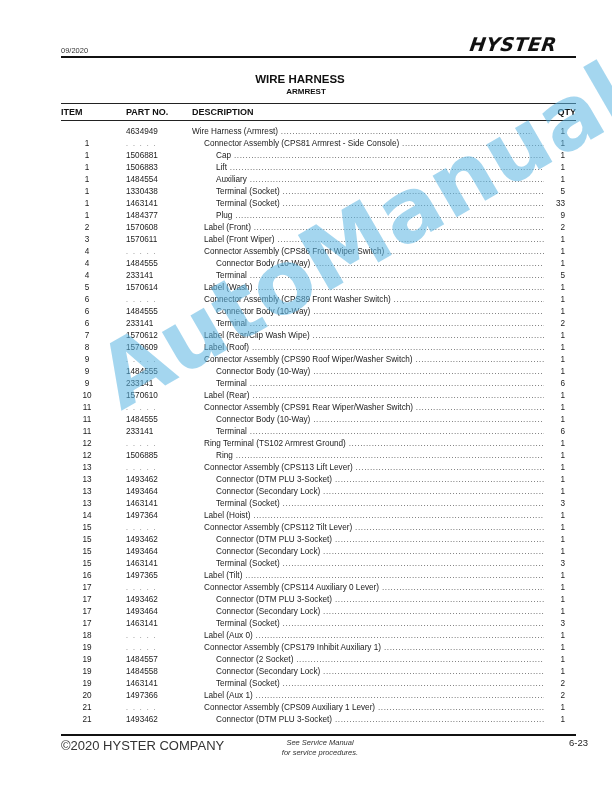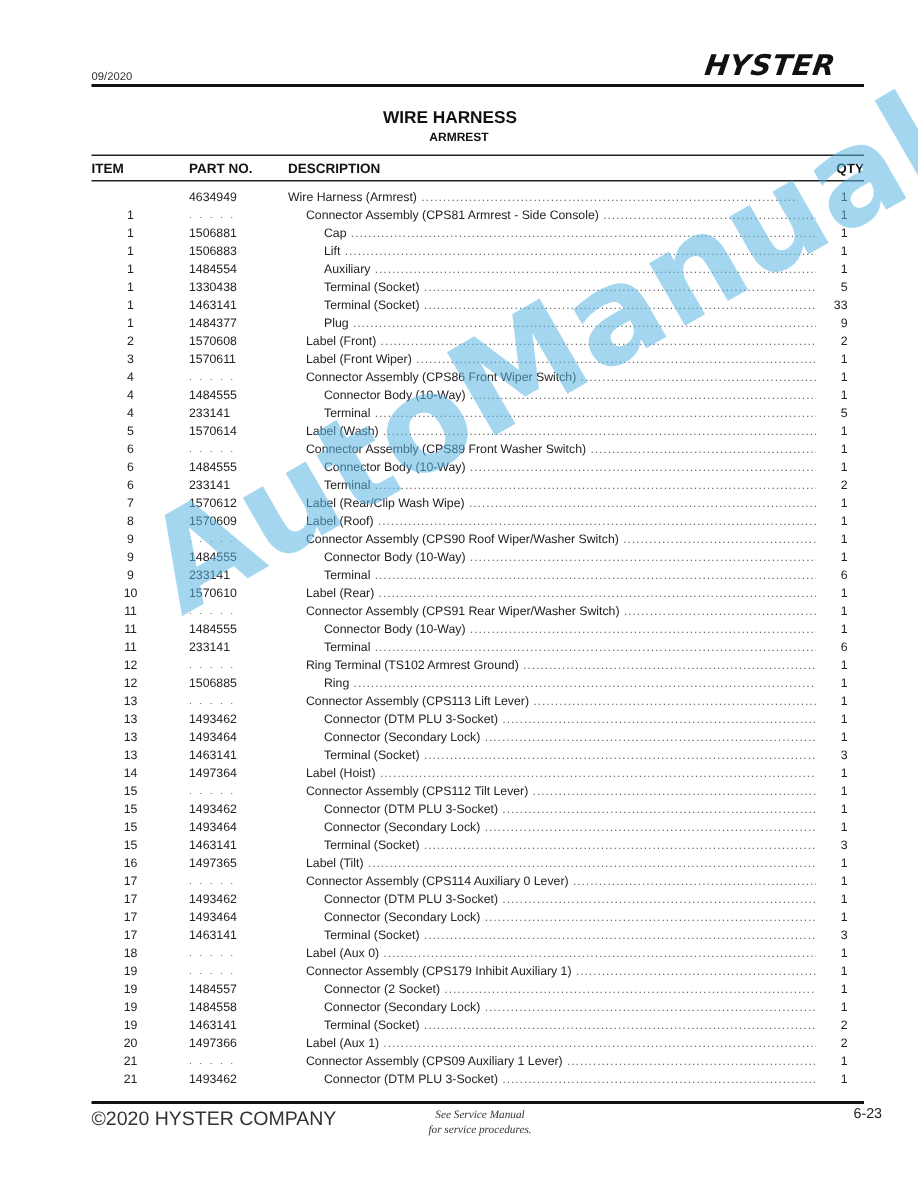--- a/index.html
+++ b/index.html
@@ -31,21 +31,21 @@
   .row .part.dots { letter-spacing: 1.5px; color: #666; font-size: 7px; }
   .row .desc { position: absolute; left: 204px; width: 340px; overflow: hidden; white-space: nowrap; }
   .row .desc.l1 { left: 204px; }
   .row .desc.l2 { left: 216px; width: 328px; }
   .row .desc .leader { color: #666; letter-spacing: 0.6px; }
   .row .qty { position: absolute; left: 545px; width: 20px; text-align: right; }
 
   .ft-rule { position: absolute; left: 61px; width: 515px; top: 734px; height: 2px; background: #111; }
   .ft-left { position: absolute; left: 61px; top: 738px; font-size: 13px; color: #333; }
   .ft-center { position: absolute; left: 230px; width: 180px; top: 738px; text-align: center;
-               font-size: 7.5px; font-style: italic; line-height: 10px; color: #333; font-family: Liberation Serif, serif; }
+               font-size: 7.5px; font-style: italic; line-height: 10px; color: #333; }
   .ft-right { position: absolute; left: 532px; width: 56px; top: 737px; text-align: right; font-size: 9.5px; color: #222; }
 
   .watermark { position: absolute; left: 80px; top: 340px; font-size: 88px; font-weight: bold;
                color: rgba(90, 180, 225, 0.55); transform: rotate(-30deg); transform-origin: left top;
                white-space: nowrap; pointer-events: none; font-family: "DejaVu Sans", sans-serif; }
 </style>
 </head>
 <body>
 
 <div class="page">

